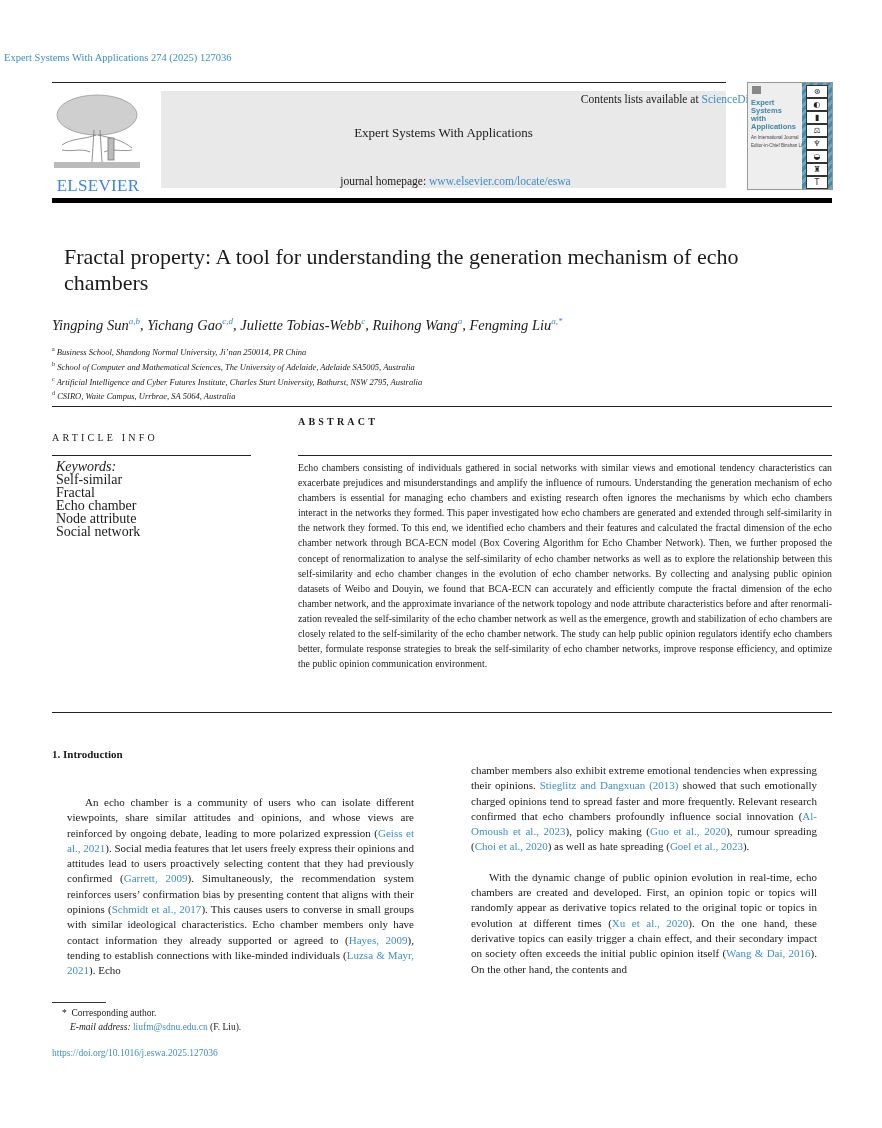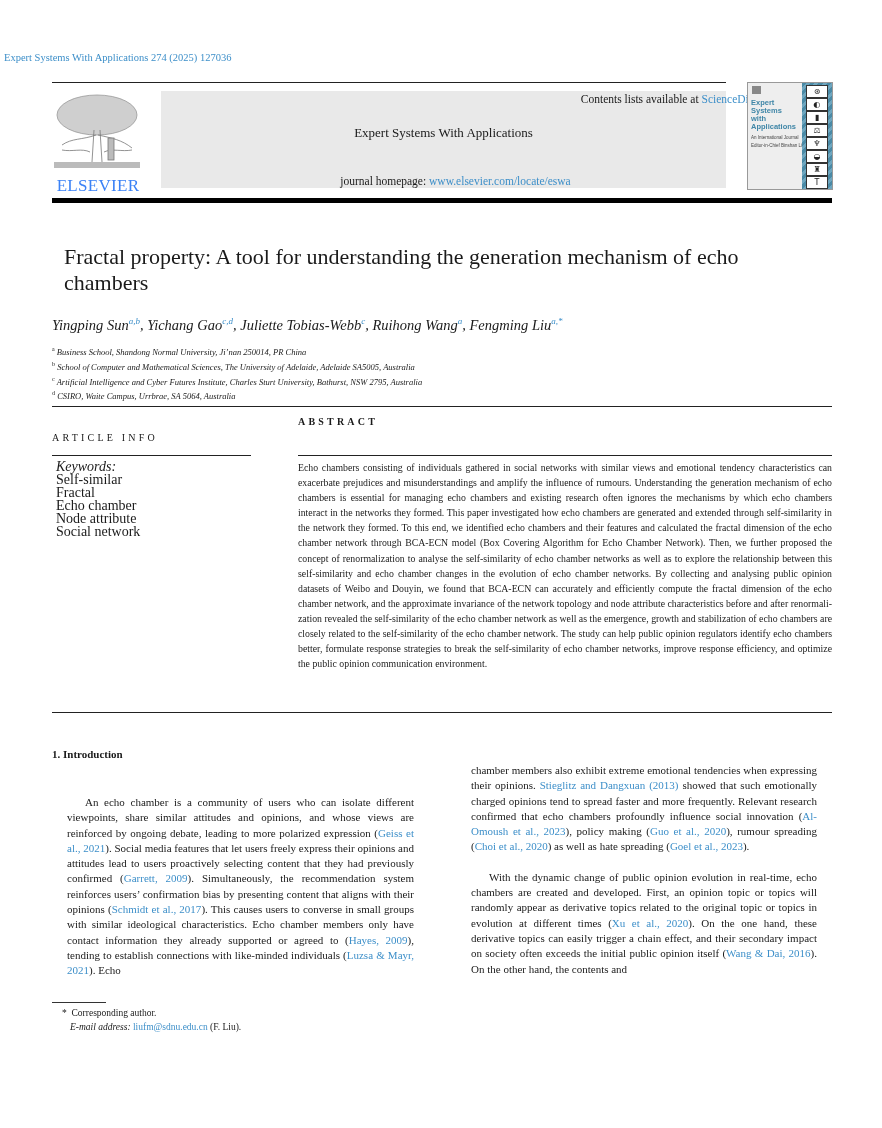--- a/index.html
+++ b/index.html
@@ -159,13 +159,14 @@
   <div>
     <span>*</span>&nbsp;&nbsp;<span>Corresponding author.</span>
   </div>
   <div style="padding-left:8px;">
     <span class="em">E-mail address:</span>
     <a class="link">liufm@sdnu.edu.cn</a><span> (F. Liu).</span>
   </div>
 </div>
 
 <div class="abs pubinfo">
+  <div><a class="link">https://doi.org/10.1016/j.eswa.2025.127036</a></div>
 </div>
 
 </body></html>

